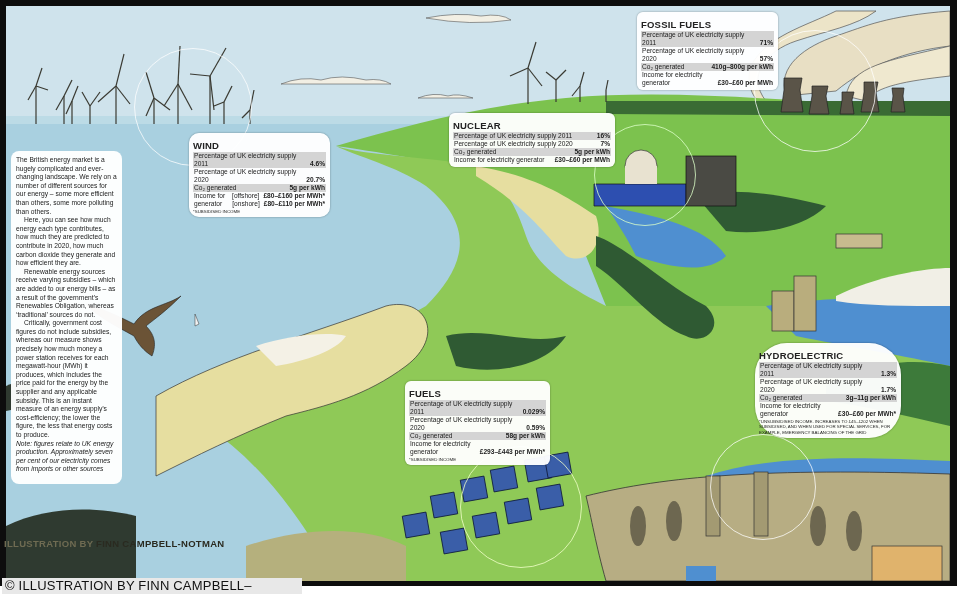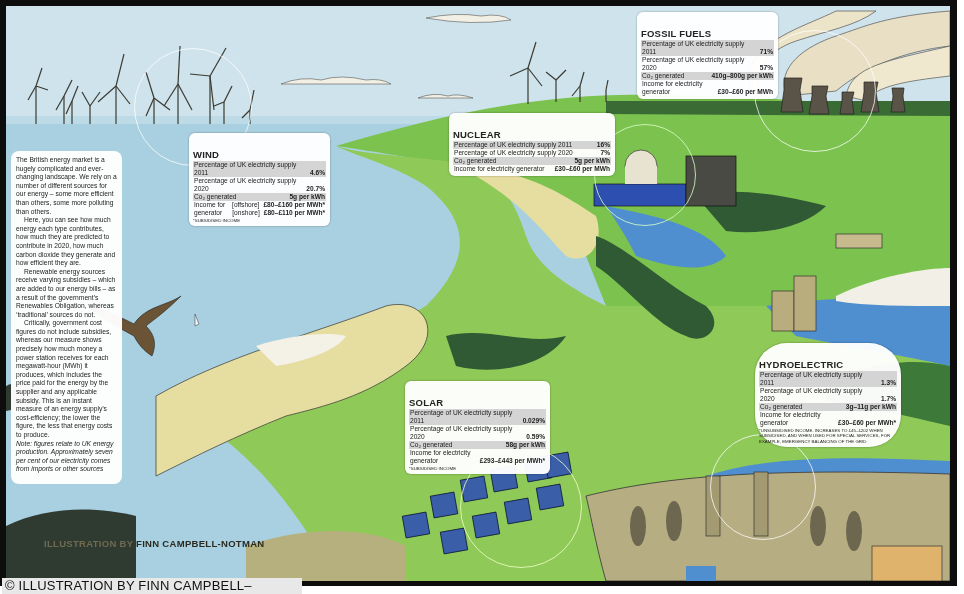--- a/index.html
+++ b/index.html
@@ -1,31 +1,31 @@
 <!DOCTYPE html>
 <html><head>
 <meta charset="utf-8">
 <style>
   html,body{margin:0;padding:0;background:#ffffff;}
   body{width:964px;height:594px;position:relative;overflow:hidden;font-family:"Liberation Sans",sans-serif;}
   #frame{position:absolute;left:0;top:0;width:957px;height:586px;background:#0d0d0d;}
   #scene{position:absolute;left:6px;top:6px;width:944px;height:575px;overflow:hidden;background:#cfe3ec;}
   #scene svg.bg{position:absolute;left:0;top:0;}
   .panel{position:absolute;background:rgba(255,255,255,0.96);border-radius:6px;box-shadow:0 0 2px rgba(0,0,0,.4);padding:3px 4px 3px 4px;box-sizing:border-box;font-family:"Liberation Sans",sans-serif;color:#1c1c1c;}
-  .panel h3{margin:13px 0 1px 0;font-size:9.5px;font-weight:bold;letter-spacing:.2px;color:#222;}
+  .panel h3{margin:4px 0 1px 0;font-size:9.5px;font-weight:bold;letter-spacing:.2px;color:#222;}
   .row{display:flex;justify-content:space-between;align-items:flex-end;font-size:6.6px;line-height:8px;padding:0 1px;}
   .row.shade{background:#d4d4d4;}
   .row .lbl{flex:1;}
   .row .val{font-weight:bold;white-space:nowrap;margin-left:4px;}
   .note{font-size:4.4px;line-height:5.4px;text-transform:uppercase;margin-top:1px;color:#222;}
   .intro{position:absolute;left:11px;top:151px;width:111px;height:333px;background:rgba(255,255,255,0.97);border-radius:8px;padding:5px 5px;box-sizing:border-box;font-size:6.7px;line-height:8.6px;color:#1a1a1a;}
   .intro p{margin:0;}
   .intro p.ind{text-indent:8px;}
   .intro p.it{font-style:italic;}
-  .credit-in{position:absolute;left:4px;top:538px;font-size:9.5px;color:#6f6b52;font-weight:bold;letter-spacing:.3px;margin-left:40px;}
+  .credit-in{position:absolute;left:4px;top:538px;font-size:9.5px;color:#6f6b52;font-weight:bold;letter-spacing:.3px;}
   .credit-in b{color:#2a2a20;}
   .credit{position:absolute;left:2px;top:578px;width:300px;height:16px;background:#e8e8e8;font-size:13px;line-height:16px;color:#111;letter-spacing:.2px;padding-left:3px;box-sizing:border-box;}
   .ring{position:absolute;border-radius:50%;border:1.2px solid rgba(255,255,255,.75);}
 </style>
 </head>
 <body>
 
 <div id="frame"></div>
 <div id="scene">
   <svg class="bg" width="944" height="575" viewBox="0 0 944 575">
@@ -169,21 +169,21 @@
 </div>
 
 <div class="intro">
   <p>The British energy market is a hugely complicated and ever-changing landscape. We rely on a number of different sources for our energy – some more efficient than others, some more polluting than others.</p>
   <p class="ind">Here, you can see how much energy each type contributes, how much they are predicted to contribute in 2020, how much carbon dioxide they generate and how efficient they are.</p>
   <p class="ind">Renewable energy sources receive varying subsidies – which are added to our energy bills – as a result of the government’s Renewables Obligation, whereas ‘traditional’ sources do not.</p>
   <p class="ind">Critically, government cost figures do not include subsidies, whereas our measure shows precisely how much money a power station receives for each megawatt-hour (MWh) it produces, which includes the price paid for the energy by the supplier and any applicable subsidy. This is an instant measure of an energy supply’s cost-efficiency; the lower the figure, the less that energy costs to produce.</p>
   <p class="it">Note: figures relate to UK energy production. Approximately seven per cent of our electricity comes from imports or other sources</p>
 </div>
 
-<div class="panel" style="left:189px;top:133px;width:141px;">
+<div class="panel" style="left:189px;top:133px;width:141px;border-radius:10px;">
   <h3>WIND</h3>
   <div class="row shade">
       <span class="lbl">Percentage of UK electricity supply 2011</span>
       <span class="val">4.6%</span>
     </div>
   <div class="row">
       <span class="lbl">Percentage of UK electricity supply 2020</span>
       <span class="val">20.7%</span>
     </div>
   <div class="row shade">
@@ -237,21 +237,21 @@
       <span class="lbl">Co₂ generated</span>
       <span class="val">410g–800g per kWh</span>
     </div>
   <div class="row">
       <span class="lbl">Income for electricity generator</span>
       <span class="val">£30–£60 per MWh</span>
     </div>
 </div>
 
 <div class="panel" style="left:405px;top:381px;width:145px;">
-  <h3>SOLAR</h3>
+  <h3>FUELS</h3>
   <div class="row shade">
       <span class="lbl">Percentage of UK electricity supply 2011</span>
       <span class="val">0.029%</span>
     </div>
   <div class="row">
       <span class="lbl">Percentage of UK electricity supply 2020</span>
       <span class="val">0.59%</span>
     </div>
   <div class="row shade">
       <span class="lbl">Co₂ generated</span>

